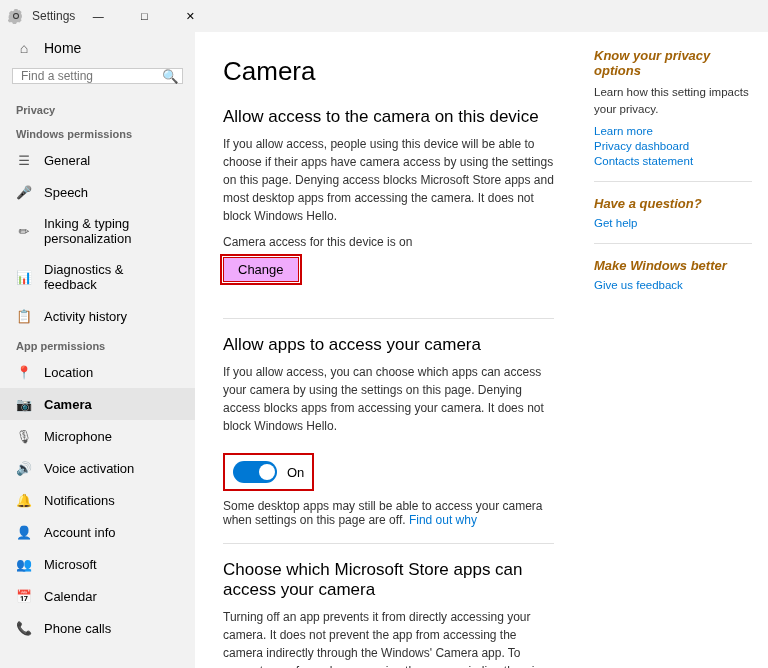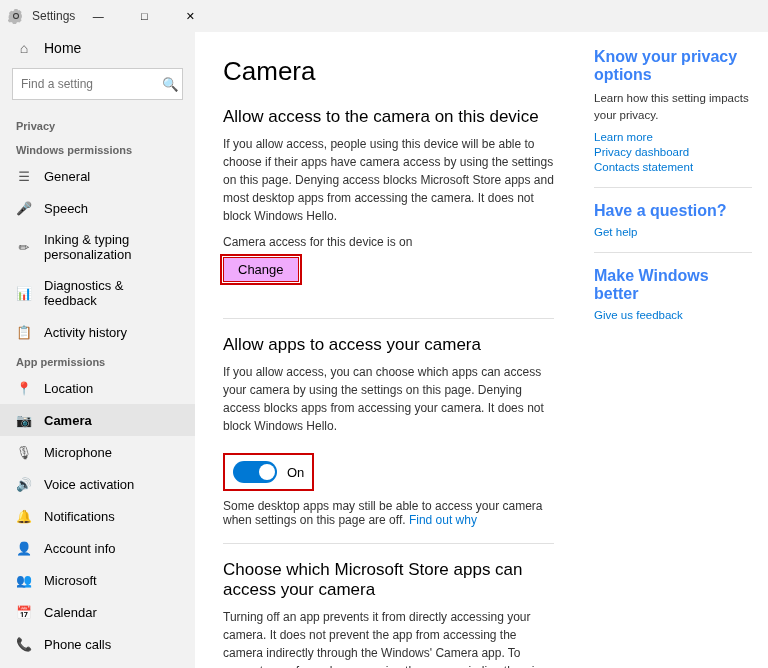--- a/index.html
+++ b/index.html
@@ -11,21 +11,21 @@
     .titlebar-controls { display: flex; gap: 0; }
     .titlebar-btn { width: 46px; height: 32px; border: none; background: transparent; cursor: pointer; font-size: 11px; display: flex; align-items: center; justify-content: center; }
 
     
     .app-container { display: flex; flex: 1; overflow: hidden; }
 
     
     .sidebar { width: 195px; background: #f2f2f2; flex-shrink: 0; overflow-y: auto; padding-bottom: 8px; }
     .sidebar-home { display: flex; align-items: center; gap: 12px; padding: 8px 16px; cursor: pointer; font-size: 14px; }
     .search-box { margin: 4px 12px 12px; position: relative; }
-    .search-box input { width: 100%; height: 32px; border: 1px solid #ccc; background: #fff; padding: 0 28px 0 8px; font-size: 12px; outline: none; }
+    .search-box input { width: 100%; height: 16px; border: 1px solid #ccc; background: #fff; padding: 0 28px 0 8px; font-size: 12px; outline: none; }
     .search-icon-btn { position: absolute; right: 4px; top: 50%; transform: translateY(-50%); background: none; border: none; cursor: pointer; color: #666; }
 
     .sidebar-section-label { font-size: 11px; font-weight: 600; color: #666; padding: 8px 16px 4px; text-transform: none; }
     .sidebar-item { display: flex; align-items: center; gap: 12px; padding: 8px 16px; cursor: pointer; font-size: 13px; color: #000; }
     .sidebar-item.active { background: #e5e5e5; font-weight: 600; }
     .sidebar-item-icon { width: 16px; height: 16px; display: flex; align-items: center; justify-content: center; flex-shrink: 0; color: #555; }
 
     
     .content { flex: 1; background: #fff; overflow-y: auto; display: flex; }
     .main-content { flex: 1; padding: 24px 24px 24px 28px; max-width: 520px; }
@@ -42,21 +42,21 @@
 
     hr.divider { border: none; border-top: 1px solid #e0e0e0; margin: 16px 0; }
     .toggle { width: 44px; height: 22px; border-radius: 11px; background: #0078d4; position: relative; cursor: pointer; flex-shrink: 0; border: 2px solid transparent; }
     .toggle::after { content: ''; position: absolute; width: 16px; height: 16px; border-radius: 50%; background: #fff; top: 1px; left: 24px; transition: left 0.2s; }
     .toggle-label { font-size: 13px; }
 
     .find-out-why { color: #0078d4; text-decoration: none; font-size: 12px; }
     .small-note { font-size: 12px; color: #333; margin-bottom: 6px; }
 
     
-    .right-section-title { font-size: 16px; font-weight: 600; margin-bottom: 6px; color: #3b82f6; }
+    .right-section-title { font-size: 13px; font-weight: 600; margin-bottom: 6px; color: #a16207; font-style: italic; }
     .right-section-text { font-size: 11.5px; color: #333; line-height: 1.5; margin-bottom: 6px; }
     .right-link { color: #0078d4; text-decoration: none; font-size: 11.5px; display: block; margin-bottom: 3px; }
     .right-divider { border: none; border-top: 1px solid #e0e0e0; margin: 14px 0; }
   </style>
 </head>
 <body>
 
 <div class="titlebar">
   <div class="titlebar-left">
     <svg width="16" height="16" viewBox="0 0 16 16" fill="#333">

